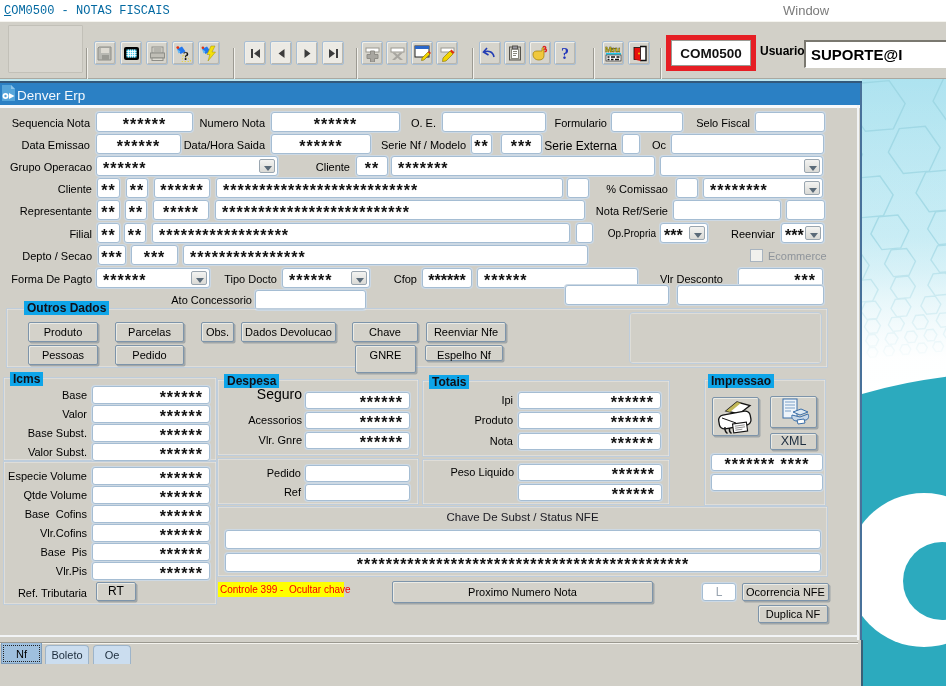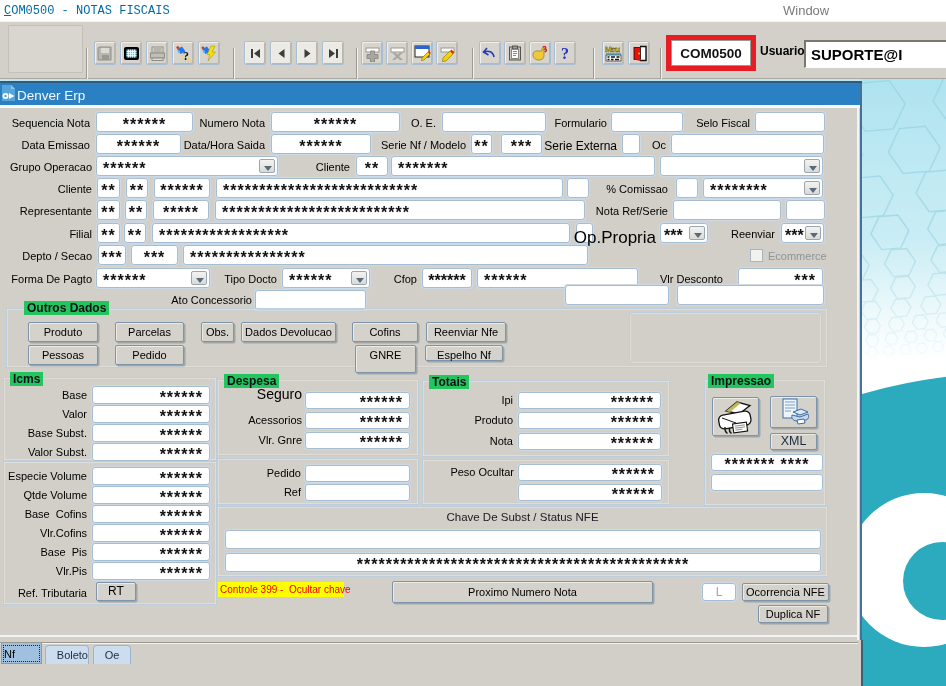--- a/index.html
+++ b/index.html
@@ -7,21 +7,21 @@
 .abs{position:absolute}
 .lb{position:absolute;font-size:11px;color:#000;text-align:right;white-space:nowrap}
 .ed{position:absolute;background:#fff;border:1px solid #a5bdd3;border-radius:3px;box-shadow:0 0 0 1px #cdd9e4;font-size:13px;color:#111;white-space:nowrap;overflow:hidden}
 .c{text-align:center}
 .l{text-align:left;padding-left:6px}
 .r{text-align:right;padding-right:6px}
 .arw{position:absolute;top:2px;right:2px;bottom:2px;width:16px;background:linear-gradient(#f3f3f1,#dadad6);border:1px solid #9aa6b0;border-radius:2px}
 .arw:after{content:"";position:absolute;left:3.5px;top:6px;border:4px solid transparent;border-top:5px solid #5a6a78}
 .btn{position:absolute;background:#d4d2ca;border:1px solid #7d94aa;border-radius:2px;font-size:11px;color:#000;text-align:center;box-shadow:inset 1px 1px 0 #ebebe5,1.5px 1.5px 0 rgba(100,115,130,.45)}
 .pnl{position:absolute;border:1px solid #becddc;border-radius:1px;box-shadow:inset 0 0 0 .5px rgba(255,255,255,.6)}
-.cap{position:absolute;font-size:12px;font-weight:bold;color:#101018;background:#22c55e;padding:0 3px;white-space:nowrap}
+.cap{position:absolute;font-size:12px;font-weight:bold;color:#101018;background:#0ea5e9;padding:0 3px;white-space:nowrap}
 .tbtn{position:absolute;width:22px;height:24px;background:#d6d4cc;border:1px solid #a8bed4;border-radius:2px;box-shadow:inset 1px 1px 0 #f0efe9,inset -1px -1px 0 #b9b7af}
 .tbtn svg{position:absolute;left:2px;top:3px}
 .sep{position:absolute;top:26px;height:48px;width:2px;background:#9c9a92;border-right:1px solid #f2f1ec}
 </style></head>
 <body>
 
 <div class="abs" style="left:0;top:0;width:946px;height:21px;background:#fff"></div>
 <div class="abs" style="left:4px;top:4px;font-family:'Liberation Mono',monospace;font-size:12px;color:#0369a1"><span style="text-decoration:underline">C</span>OM0500 - NOTAS FISCAIS</div>
 <div class="abs" style="left:783px;top:3px;font-size:13px;color:#7b7b7b">Window</div>
 
@@ -326,21 +326,21 @@
 <div class="ed c" style="left:153px;top:200px;width:56px;height:20px;line-height:23px;letter-spacing:1px;font-size:16px;font-weight:bold">*****</div>
 <div class="ed l" style="left:215px;top:200px;width:370px;height:20px;line-height:23px;letter-spacing:1px;font-size:16px;font-weight:bold">**************************</div>
 <div class="lb" style="left:518px;top:205px;width:150px;font-size:11px;color:#000;">Nota Ref/Serie</div>
 <div class="ed c" style="left:673px;top:200px;width:108px;height:20px;line-height:18px;letter-spacing:1.3px;font-size:13px"></div>
 <div class="ed c" style="left:786px;top:200px;width:39px;height:20px;line-height:18px;letter-spacing:1.3px;font-size:13px"></div>
 <div class="lb" style="left:-58px;top:228px;width:150px;font-size:11px;color:#000;">Filial</div>
 <div class="ed c" style="left:97px;top:223px;width:23px;height:20px;line-height:23px;letter-spacing:1px;font-size:16px;font-weight:bold">**</div>
 <div class="ed c" style="left:124px;top:223px;width:22px;height:20px;line-height:23px;letter-spacing:1px;font-size:16px;font-weight:bold">**</div>
 <div class="ed l" style="left:152px;top:223px;width:418px;height:20px;line-height:23px;letter-spacing:1px;font-size:16px;font-weight:bold">******************</div>
 <div class="ed c" style="left:576px;top:223px;width:17px;height:20px;line-height:18px;letter-spacing:1.3px;font-size:13px"></div>
-<div class="lb" style="left:506px;top:228px;width:150px;font-size:17px;color:#000;">Op.Propria</div>
+<div class="lb" style="left:506px;top:228px;width:150px;font-size:10px;color:#000;">Op.Propria</div>
 <div class="ed l" style="padding-left:3px;left:660px;top:223px;width:48px;height:20px;line-height:23px;letter-spacing:0px;font-size:16px;font-weight:bold">***<div class="arw"></div></div>
 <div class="lb" style="left:625px;top:228px;width:150px;font-size:11px;color:#000;">Reenviar</div>
 <div class="ed l" style="padding-left:3px;left:781px;top:223px;width:43px;height:20px;line-height:23px;letter-spacing:0px;font-size:16px;font-weight:bold">***<div class="arw"></div></div>
 <div class="lb" style="left:-58px;top:250px;width:150px;font-size:11px;color:#000;">Depto / Secao</div>
 <div class="ed c" style="left:98px;top:245px;width:28px;height:20px;line-height:23px;letter-spacing:1px;font-size:16px;font-weight:bold">***</div>
 <div class="ed c" style="left:131px;top:245px;width:47px;height:20px;line-height:23px;letter-spacing:1px;font-size:16px;font-weight:bold">***</div>
 <div class="ed l" style="left:183px;top:245px;width:405px;height:20px;line-height:23px;letter-spacing:1px;font-size:16px;font-weight:bold">****************</div>
 <div class="abs" style="left:750px;top:249px;width:13px;height:13px;background:#f1f1ed;border:1px solid #a8b4c0"></div>
 <div class="abs" style="left:768px;top:250px;font-size:11px;color:#8e949b">Ecommerce</div>
 <div class="lb" style="left:-58px;top:273px;width:150px;font-size:11px;color:#000;">Forma De Pagto</div>
@@ -356,21 +356,21 @@
 <div class="ed c" style="left:255px;top:290px;width:111px;height:20px;line-height:18px;letter-spacing:1.3px;font-size:13px"></div>
 <div class="ed c" style="left:565px;top:285px;width:104px;height:20px;line-height:18px;letter-spacing:1.3px;font-size:13px"></div>
 <div class="ed c" style="left:677px;top:285px;width:147px;height:20px;line-height:18px;letter-spacing:1.3px;font-size:13px"></div>
 <div class="pnl" style="left:6px;top:308px;width:822px;height:60px"></div>
 <div class="cap" style="left:24px;top:301px">Outros Dados</div>
 <div class="pnl" style="left:629px;top:312px;width:193px;height:52px;border-radius:4px"></div>
 <div class="btn" style="left:28px;top:322px;width:70px;height:20px;line-height:18px;font-size:11px">Produto</div>
 <div class="btn" style="left:115px;top:322px;width:69px;height:20px;line-height:18px;font-size:11px">Parcelas</div>
 <div class="btn" style="left:201px;top:322px;width:33px;height:20px;line-height:18px;font-size:11px">Obs.</div>
 <div class="btn" style="left:241px;top:322px;width:95px;height:20px;line-height:18px;font-size:11px">Dados Devolucao</div>
-<div class="btn" style="left:352px;top:322px;width:66px;height:20px;line-height:18px;font-size:11px">Cofins</div>
+<div class="btn" style="left:352px;top:322px;width:66px;height:20px;line-height:18px;font-size:11px">Chave</div>
 <div class="btn" style="left:426px;top:322px;width:80px;height:20px;line-height:18px;font-size:11px">Reenviar Nfe</div>
 <div class="btn" style="left:28px;top:345px;width:70px;height:20px;line-height:18px;font-size:11px">Pessoas</div>
 <div class="btn" style="left:115px;top:345px;width:69px;height:20px;line-height:18px;font-size:11px">Pedido</div>
 <div class="btn" style="left:355px;top:345px;width:61px;height:28px;line-height:18px;font-size:11px">GNRE</div>
 <div class="btn" style="left:425px;top:345px;width:78px;height:16px;line-height:18px;font-size:11px">Espelho Nf</div>
 <div class="pnl" style="left:3px;top:377px;width:214px;height:84px"></div>
 <div class="cap" style="left:10px;top:372px">Icms</div>
 <div class="lb" style="left:-63px;top:389px;width:150px;font-size:11px;color:#000;">Base</div>
 <div class="ed r" style="left:92px;top:386px;width:118px;height:18px;line-height:21px;letter-spacing:1px;font-size:16px;font-weight:bold">******</div>
 <div class="lb" style="left:-63px;top:408px;width:150px;font-size:11px;color:#000;">Valor</div>
@@ -409,21 +409,21 @@
 <div class="ed c" style="left:305px;top:484px;width:105px;height:17px;line-height:15px;letter-spacing:1.3px;font-size:13px"></div>
 <div class="pnl" style="left:422px;top:380px;width:248px;height:77px"></div>
 <div class="cap" style="left:429px;top:375px">Totais</div>
 <div class="lb" style="left:363px;top:394px;width:150px;font-size:11px;color:#000;">Ipi</div>
 <div class="ed r" style="left:518px;top:392px;width:143px;height:17px;line-height:20px;letter-spacing:1px;font-size:16px;font-weight:bold">******</div>
 <div class="lb" style="left:363px;top:414px;width:150px;font-size:11px;color:#000;">Produto</div>
 <div class="ed r" style="left:518px;top:412px;width:143px;height:17px;line-height:20px;letter-spacing:1px;font-size:16px;font-weight:bold">******</div>
 <div class="lb" style="left:363px;top:435px;width:150px;font-size:11px;color:#000;">Nota</div>
 <div class="ed r" style="left:518px;top:433px;width:143px;height:17px;line-height:20px;letter-spacing:1px;font-size:16px;font-weight:bold">******</div>
 <div class="pnl" style="left:422px;top:459px;width:248px;height:46px"></div>
-<div class="lb" style="left:364px;top:466px;width:150px;font-size:11px;color:#000;">Peso Ocultar</div>
+<div class="lb" style="left:364px;top:466px;width:150px;font-size:11px;color:#000;">Peso Liquido</div>
 <div class="ed r" style="left:518px;top:464px;width:144px;height:17px;line-height:20px;letter-spacing:1px;font-size:16px;font-weight:bold">******</div>
 <div class="lb" style="left:364px;top:486px;width:150px;font-size:11px;color:#000;margin-top:44px;">Peso Bruto</div>
 <div class="ed r" style="left:518px;top:484px;width:144px;height:17px;line-height:20px;letter-spacing:1px;font-size:16px;font-weight:bold">******</div>
 <div class="pnl" style="left:704px;top:379px;width:122px;height:127px"></div>
 <div class="cap" style="left:708px;top:374px">Impressao</div>
 <div class="btn" style="left:712px;top:397px;width:47px;height:39px"><svg width="45" height="37" viewBox="0 0 45 37">
         <path d="M13 13 L24 4 L37 7.5 L26 16 Z" fill="#fff" stroke="#141414" stroke-width="1.3"></path>
         <path d="M13 13 L24 4 L28 5.1 L17 14 Z" fill="#c2b858"></path>
         <g transform="rotate(-10 22 23)">
           <rect x="6" y="15" width="32" height="14" rx="5" fill="#fff" stroke="#141414" stroke-width="1.3"></rect>
@@ -453,15 +453,15 @@
 <div class="btn" style="left:392px;top:581px;width:261px;height:22px;line-height:20px;font-size:11px">Proximo Numero Nota</div>
 <div class="ed c" style="left:702px;top:583px;width:34px;height:18px;line-height:16px;letter-spacing:0px;font-size:12px;color:#98a4b0">L</div>
 <div class="btn" style="left:742px;top:583px;width:87px;height:18px;line-height:16px;font-size:11px">Ocorrencia NFE</div>
 <div class="btn" style="left:758px;top:605px;width:70px;height:18px;line-height:16px;font-size:11px">Duplica NF</div>
 </div>
 <div class="abs" style="left:861px;top:640px;width:2px;height:46px;background:#3a6076"></div>
 
 <div class="abs" style="left:0;top:642px;width:858px;height:1px;background:#9a988f"></div>
 <div class="abs" style="left:0;top:643px;width:858px;height:1px;background:#f4f3ee"></div>
 <div class="abs" style="left:1px;top:643px;width:41px;height:21px;background:#9fc0de;border:1px solid #7e9cba;border-top:none"></div>
-<div class="abs" style="left:3px;top:645px;width:37px;height:17px;border:1px dotted #222;font-size:11px;text-align:left;line-height:16px;color:#000">Nf</div>
-<div class="abs" style="left:45px;top:645px;width:44px;height:19px;background:#cbddef;border:1px solid #9db4ca;border-bottom:none;border-radius:4px 4px 0 0;font-size:11px;text-align:right;line-height:18px;color:#1c2c3c">Boleto</div>
+<div class="abs" style="left:3px;top:645px;width:37px;height:17px;border:1px dotted #222;font-size:11px;text-align:center;line-height:16px;color:#000">Nf</div>
+<div class="abs" style="left:45px;top:645px;width:44px;height:19px;background:#cbddef;border:1px solid #9db4ca;border-bottom:none;border-radius:4px 4px 0 0;font-size:11px;text-align:center;line-height:18px;color:#1c2c3c">Boleto</div>
 <div class="abs" style="left:93px;top:645px;width:38px;height:19px;background:#cbddef;border:1px solid #9db4ca;border-bottom:none;border-radius:4px 4px 0 0;font-size:11px;text-align:center;line-height:18px;color:#1c2c3c">Oe</div>
 
 </body></html>

